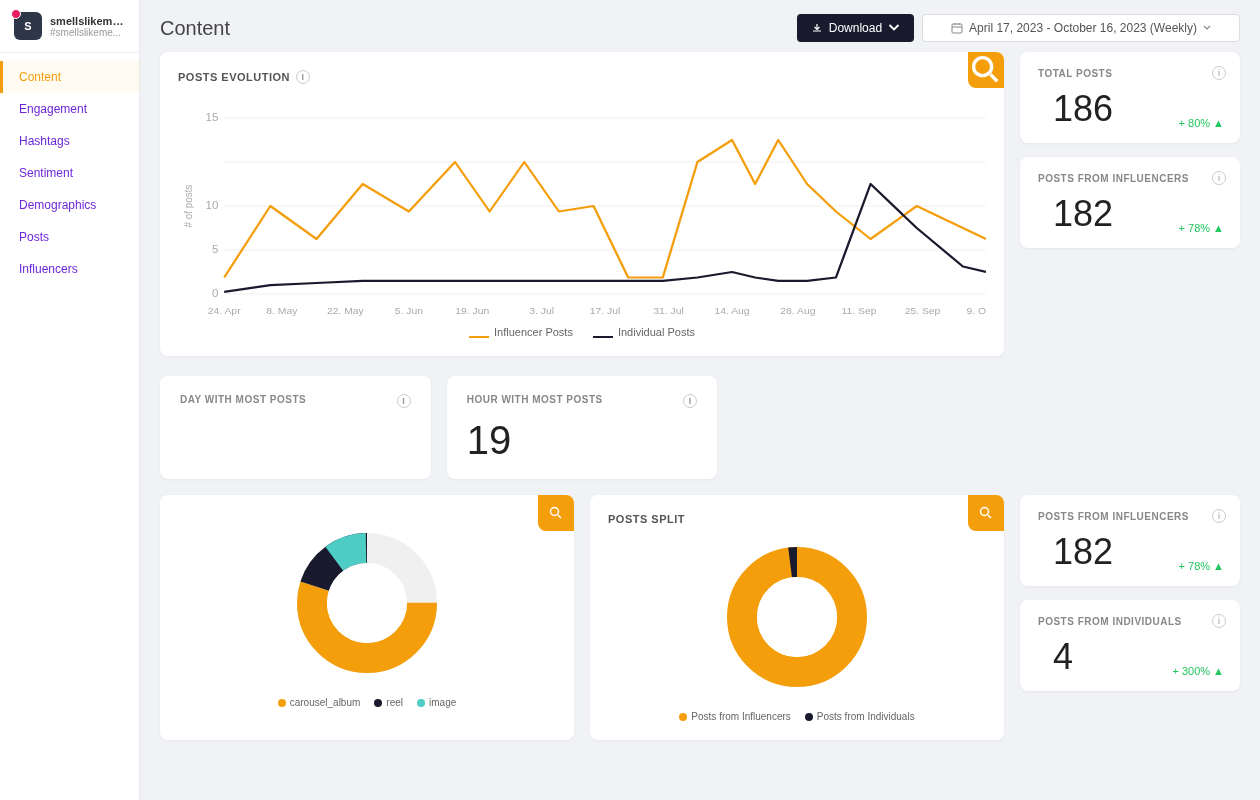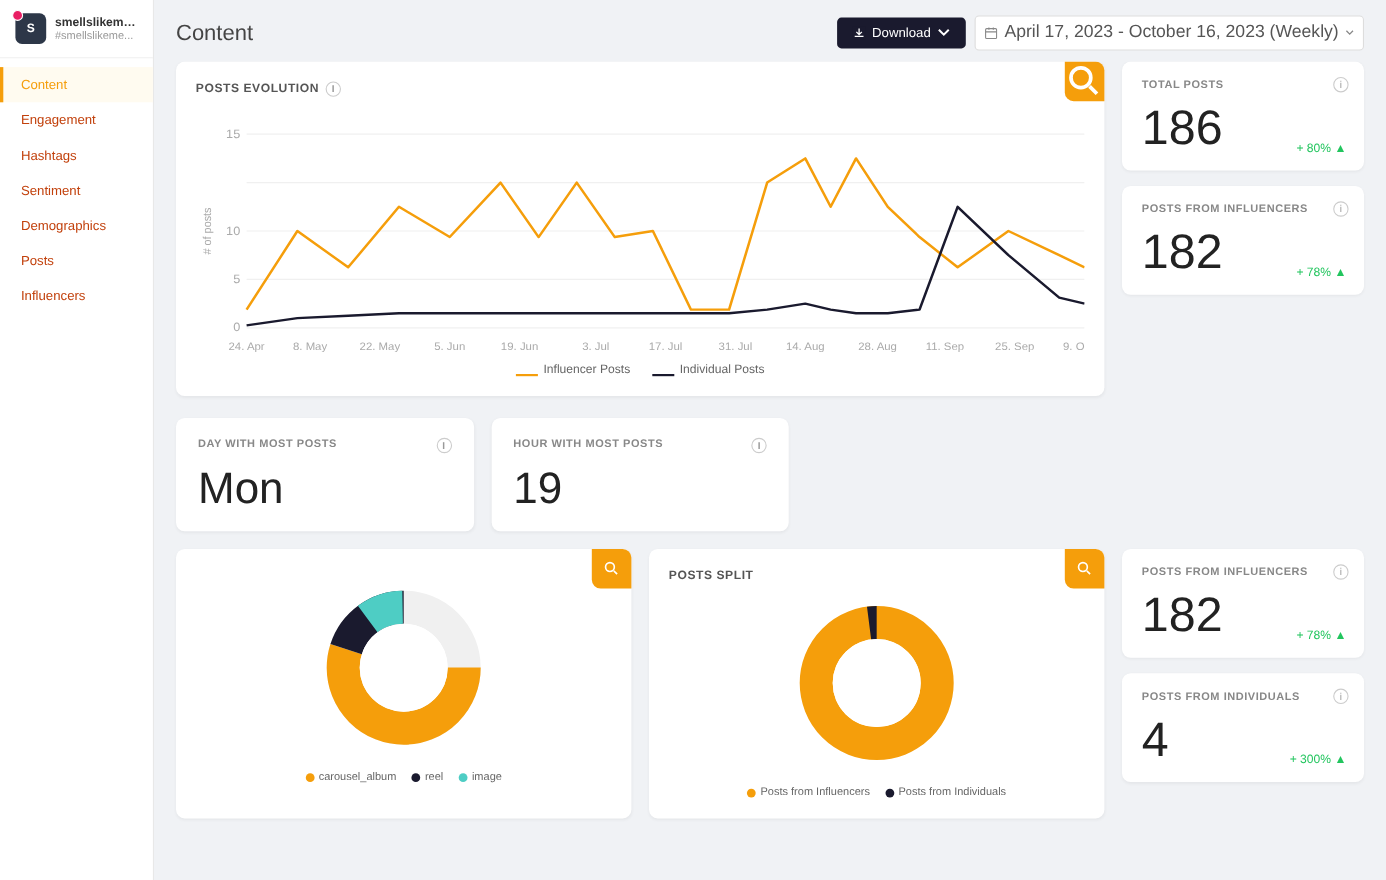--- a/index.html
+++ b/index.html
@@ -9,51 +9,51 @@
     
     
     .sidebar { width: 140px; background: #fff; border-right: 1px solid #e8e8e8; display: flex; flex-direction: column; padding-top: 0; flex-shrink: 0; }
     .sidebar-header { padding: 12px 14px; display: flex; align-items: center; gap: 8px; border-bottom: 1px solid #f0f0f0; }
     .sidebar-avatar { width: 28px; height: 28px; background: #2d3748; border-radius: 6px; display: flex; align-items: center; justify-content: center; color: #fff; font-size: 11px; font-weight: bold; flex-shrink: 0; position: relative; }
     .sidebar-avatar-badge { position: absolute; top: -3px; left: -3px; width: 10px; height: 10px; background: #e91e63; border-radius: 50%; border: 1px solid #fff; }
     .sidebar-user { overflow: hidden; }
     .sidebar-username { font-size: 11px; font-weight: 600; color: #333; white-space: nowrap; overflow: hidden; text-overflow: ellipsis; }
     .sidebar-handle { font-size: 10px; color: #999; white-space: nowrap; overflow: hidden; text-overflow: ellipsis; }
     .sidebar-nav { padding: 8px 0; }
-    .nav-item { padding: 9px 16px; font-size: 12px; color: #c2410c; cursor: pointer; border-left: 3px solid transparent; }
+    .nav-item { padding: 9px 16px; font-size: 12px; color: #6d28d9; cursor: pointer; border-left: 3px solid transparent; }
     .nav-item.active { color: #f59e0b; border-left: 3px solid #f59e0b; background: #fffbf0; font-weight: 500; }
     
     
     .main { flex: 1; overflow-y: auto; padding: 0; }
     .main-header { display: flex; align-items: center; justify-content: space-between; padding: 14px 20px 10px; background: #f0f2f5; }
     .page-title { font-size: 20px; font-weight: 400; color: #444; }
     .header-actions { display: flex; align-items: center; gap: 8px; }
     .download-btn { background: #1a1a2e; color: #fff; border: none; padding: 7px 14px; border-radius: 4px; font-size: 12px; cursor: pointer; display: flex; align-items: center; gap: 6px; margin-left: 12px; }
     .download-btn svg { width: 12px; height: 12px; }
-    .date-range-btn { background: #fff; border: 1px solid #ddd; padding: 6px 8px; border-radius: 4px; font-size: 16px; cursor: pointer; display: flex; align-items: center; gap: 6px; color: #555; }
+    .date-range-btn { background: #fff; border: 1px solid #ddd; padding: 6px 28px; border-radius: 4px; font-size: 12px; cursor: pointer; display: flex; align-items: center; gap: 6px; color: #555; }
     
     
     .content-area { padding: 0 20px 20px; display: grid; grid-template-columns: 1fr 220px; gap: 16px; }
     
     
     .chart-section { background: #fff; border-radius: 8px; padding: 18px; box-shadow: 0 1px 3px rgba(0,0,0,0.05); }
     .chart-title { font-size: 11px; font-weight: 700; color: #555; letter-spacing: 0.5px; text-transform: uppercase; display: flex; align-items: center; gap: 6px; margin-bottom: 12px; }
     .info-icon { width: 14px; height: 14px; border-radius: 50%; border: 1px solid #ccc; display: inline-flex; align-items: center; justify-content: center; font-size: 9px; color: #999; cursor: pointer; }
     .chart-container { position: relative; height: 220px; }
     .chart-legend { display: flex; gap: 20px; margin-top: 10px; justify-content: center; }
     .legend-item { display: flex; align-items: flex-end; gap: 5px; font-size: 11px; color: #666; }
     .legend-line { width: 20px; height: 2px; }
     .legend-line.orange { background: #f59e0b; }
     .legend-line.dark { background: #1a1a2e; }
     
     
     .stats-column { display: flex; flex-direction: column; gap: 14px; }
     .stat-card { background: #fff; border-radius: 8px; padding: 16px 18px; box-shadow: 0 1px 3px rgba(0,0,0,0.05); position: relative; }
     .stat-label { font-size: 10px; font-weight: 700; color: #888; letter-spacing: 0.5px; text-transform: uppercase; margin-bottom: 12px; }
-    .stat-value { font-size: 44px; font-weight: 300; color: #222; line-height: 1; }
+    .stat-value { font-size: 36px; font-weight: 300; color: #222; line-height: 1; margin-left: 15px; }
     .stat-change { font-size: 11px; color: #22c55e; font-weight: 500; display: flex; align-items: center; gap: 2px; position: absolute; bottom: 14px; right: 16px; }
     .stat-info-icon { position: absolute; top: 14px; right: 14px; }
     
     
     .mini-stat-card { background: #fff; border-radius: 8px; padding: 18px 20px 16px; box-shadow: 0 1px 3px rgba(0,0,0,0.05); }
     .mini-stat-label { font-size: 10px; font-weight: 700; color: #888; letter-spacing: 0.5px; text-transform: uppercase; margin-bottom: 8px; display: flex; justify-content: space-between; gap: 40px; }
     .mini-stat-value { font-size: 40px; font-weight: 300; color: #222; margin-top: 10px; }
     
     
     .charts-row { display: grid; grid-template-columns: 1fr 1fr 220px; gap: 16px; margin: 0 20px 20px; }
@@ -215,21 +215,20 @@
           </div>
         </div>
       </div>
 
       <div style="display: grid; grid-template-columns: 1fr 1fr 1fr 220px; gap: 16px; margin: 0 20px 16px;">
         <div class="mini-stat-card">
           <div class="mini-stat-label">
             <span>DAY WITH MOST POSTS</span>
             <span class="info-icon">i</span>
           </div>
-          <div class="mini-stat-value">Mon</div>
         </div>
         <div class="mini-stat-card">
           <div class="mini-stat-label">
             <span>HOUR WITH MOST POSTS</span>
             <span class="info-icon">i</span>
           </div>
           <div class="mini-stat-value">19</div>
         </div>
         <div style="visibility:hidden;"></div>
         <div style="visibility:hidden;"></div>

